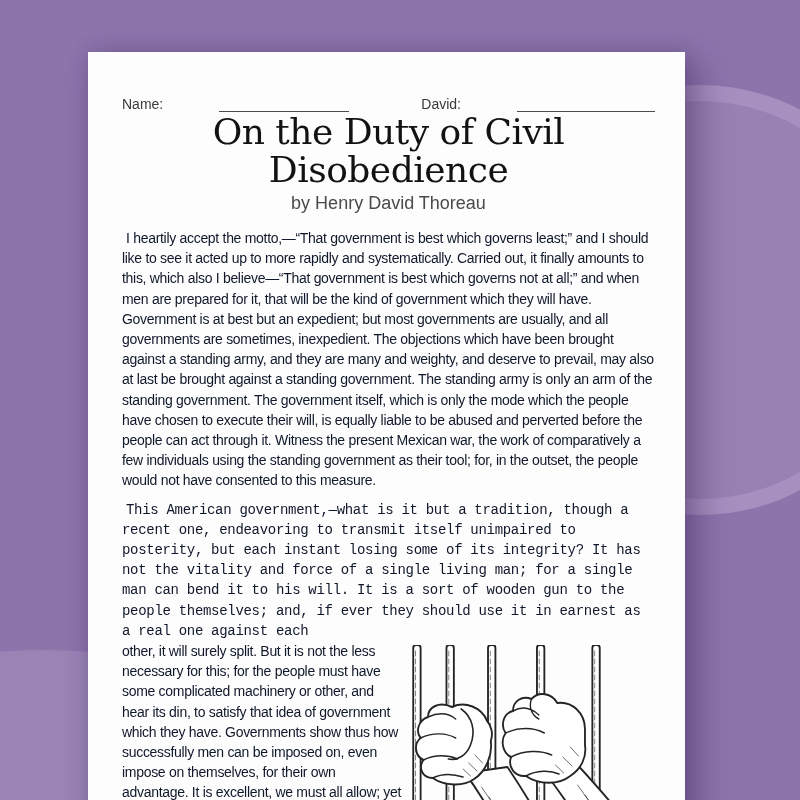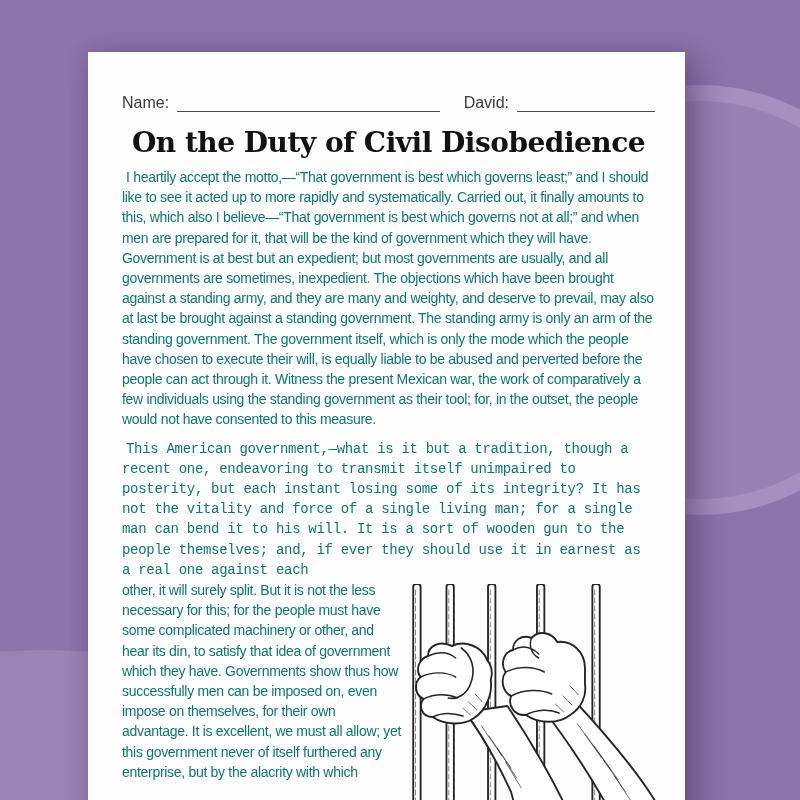--- a/index.html
+++ b/index.html
@@ -34,54 +34,55 @@
     left: 88px; top: 52px;
     width: 597px; height: 900px;
     background: #fdfdfd;
     box-shadow: 14px 10px 32px rgba(52, 31, 80, 0.38), 0 0 18px rgba(52,31,80,0.18);
   }
   .page-inner { padding: 40px 30px 0 34px; }
 
   
   .head-row {
     display: flex; align-items: flex-end;
-    font-size: 16px; color: #3a3a3a;
+    font-size: 14px; color: #3a3a3a;
     height: 20px;
+    gap: 48px;
   }
   .blank {
     border-bottom: 1.5px solid #4a4a4a;
     height: 16px;
   }
   .blank-name { flex: 1; margin-left: 8px; margin-right: 24px; }
   .blank-date { width: 138px; margin-left: 8px; }
 
   .title {
-    margin-top: 12px;
+    margin-top: 1px;
     text-align: center;
     font-family: "DejaVu Serif", "Liberation Serif", serif;
-    font-weight: bold;
-    font-size: 28px;
+    font-weight: normal;
+    font-size: 36px;
     line-height: 38px;
     letter-spacing: -0.5px;
     color: #121212;
   }
   .subtitle {
     margin-top: 2px;
     text-align: center;
     font-size: 18px;
     line-height: 24px;
     color: #4a4a4a;
   }
 
   .para {
-    margin: 5px 0 0 0;
+    margin: 13px 0 0 0;
     font-size: 14px;
     line-height: 20.2px;
     letter-spacing: -0.3px;
-    color: #0f766e;
+    color: #0f172a;
     text-indent: 4px;
   }
   .p2-intro { margin-bottom: 0; margin-top: 9px; font-family: Liberation Mono, monospace; }
 
   .content-row { display: flex; }
   .para-narrow {
     width: 282px; flex-shrink: 0;
     margin-top: 0; text-indent: 0;
   }
   .illustration {
@@ -101,20 +102,21 @@
   <div class="page-inner">
 
     <div class="head-row">
       <span>Name:</span>
       <span class="blank blank-name"></span>
       <span>David:</span>
       <span class="blank blank-date"></span>
     </div>
 
     <div class="title">On the Duty of Civil Disobedience</div>
+    <div class="subtitle">by Henry David Thoreau</div>
 
     <p class="para">I heartily accept the motto,—“That government is best which governs least;” and I should like to see it acted up to more rapidly and systematically. Carried out, it finally amounts to this, which also I believe—“That government is best which governs not at all;” and when men are prepared for it, that will be the kind of government which they will have. Government is at best but an expedient; but most governments are usually, and all governments are sometimes, inexpedient. The objections which have been brought against a standing army, and they are many and weighty, and deserve to prevail, may also at last be brought against a standing government. The standing army is only an arm of the standing government. The government itself, which is only the mode which the people have chosen to execute their will, is equally liable to be abused and perverted before the people can act through it. Witness the present Mexican war, the work of comparatively a few individuals using the standing government as their tool; for, in the outset, the people would not have consented to this measure.</p>
 
     <p class="para p2-intro">This American government,—what is it but a tradition, though a recent one, endeavoring to transmit itself unimpaired to posterity, but each instant losing some of its integrity? It has not the vitality and force of a single living man; for a single man can bend it to his will. It is a sort of wooden gun to the people themselves; and, if ever they should use it in earnest as a real one against each</p>
 
     <div class="content-row">
       <p class="para para-narrow">other, it will surely split. But it is not the less necessary for this; for the people must have some complicated machinery or other, and hear its din, to satisfy that idea of government which they have. Governments show thus how successfully men can be imposed on, even impose on themselves, for their own advantage. It is excellent, we must all allow; yet this government never of itself furthered any enterprise, but by the alacrity with which</p>
 
       <div class="illustration">
         <svg viewBox="0 0 300 236" preserveAspectRatio="none">

